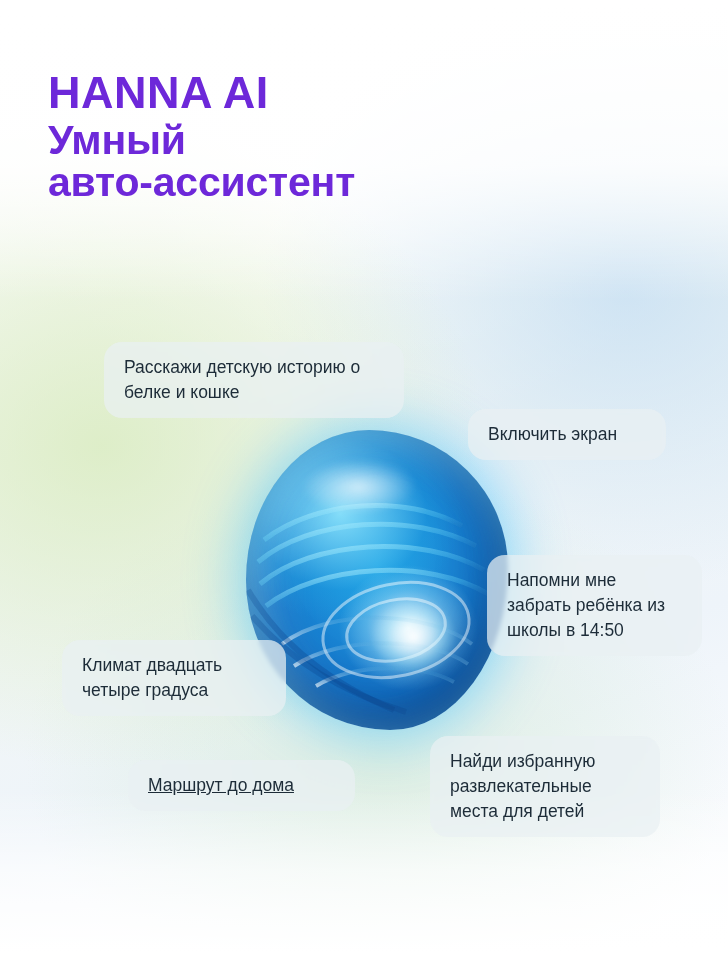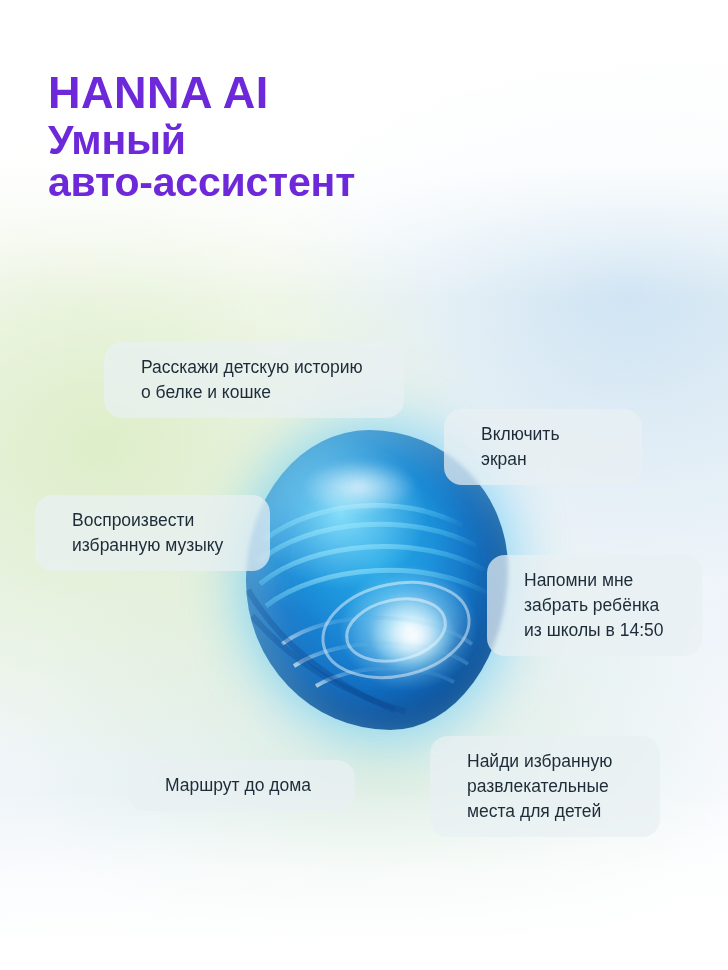--- a/index.html
+++ b/index.html
@@ -130,32 +130,32 @@
   }
 
   
   .bubble {
     position: absolute;
     border-radius: 18px;
     background: rgba(233,240,242,0.72);
     color: #1d2c38;
     font-size: 17.5px;
     line-height: 1.42;
-    padding: 13px 37px;
+    padding: 13px 20px;
     box-sizing: border-box;
     backdrop-filter: blur(2px);
   }
 
   
   #bubble-story      { left: 104px; top: 342px;  width: 300px; }
-  #bubble-screen     { left: 444px; top: 409px;  width: 198px; }
+  #bubble-screen     { left: 468px; top: 409px;  width: 198px; }
   #bubble-music      { left: 35px;  top: 495px;  width: 235px; }
   #bubble-reminder   { left: 487px; top: 555px;  width: 215px; }
   #bubble-climate    { left: 62px;  top: 640px;  width: 224px; }
-  #bubble-route      { left: 128px; top: 760px;  width: 227px; }
+  #bubble-route      { left: 128px; top: 760px;  width: 227px; text-decoration: underline; }
   #bubble-places     { left: 430px; top: 736px;  width: 230px; }
 </style>
 </head>
 <body>
 
 <div class="poster">
 
   <div class="bg-base"></div>
   <div class="bg-white-top"></div>
   <div class="bg-white-bottom"></div>
@@ -202,18 +202,18 @@
         </g>
       </svg>
       <div class="orb-hl-top"></div>
       <div class="orb-hl-core"></div>
       <div class="orb-edge-glow"></div>
     </div>
   </div>
 
   <div class="bubble" id="bubble-story">Расскажи детскую историю о белке и кошке</div>
   <div class="bubble" id="bubble-screen">Включить экран</div>
-  <div class="bubble" id="bubble-music">Воспроизвести избранную музыку</div>
   <div class="bubble" id="bubble-reminder">Напомни мне забрать ребёнка из школы в 14:50</div>
+  <div class="bubble" id="bubble-climate">Климат двадцать четыре градуса</div>
   <div class="bubble" id="bubble-route">Маршрут до дома</div>
   <div class="bubble" id="bubble-places">Найди избранную развлекательные места для детей</div>
 
 </div>
 
 </body></html>

